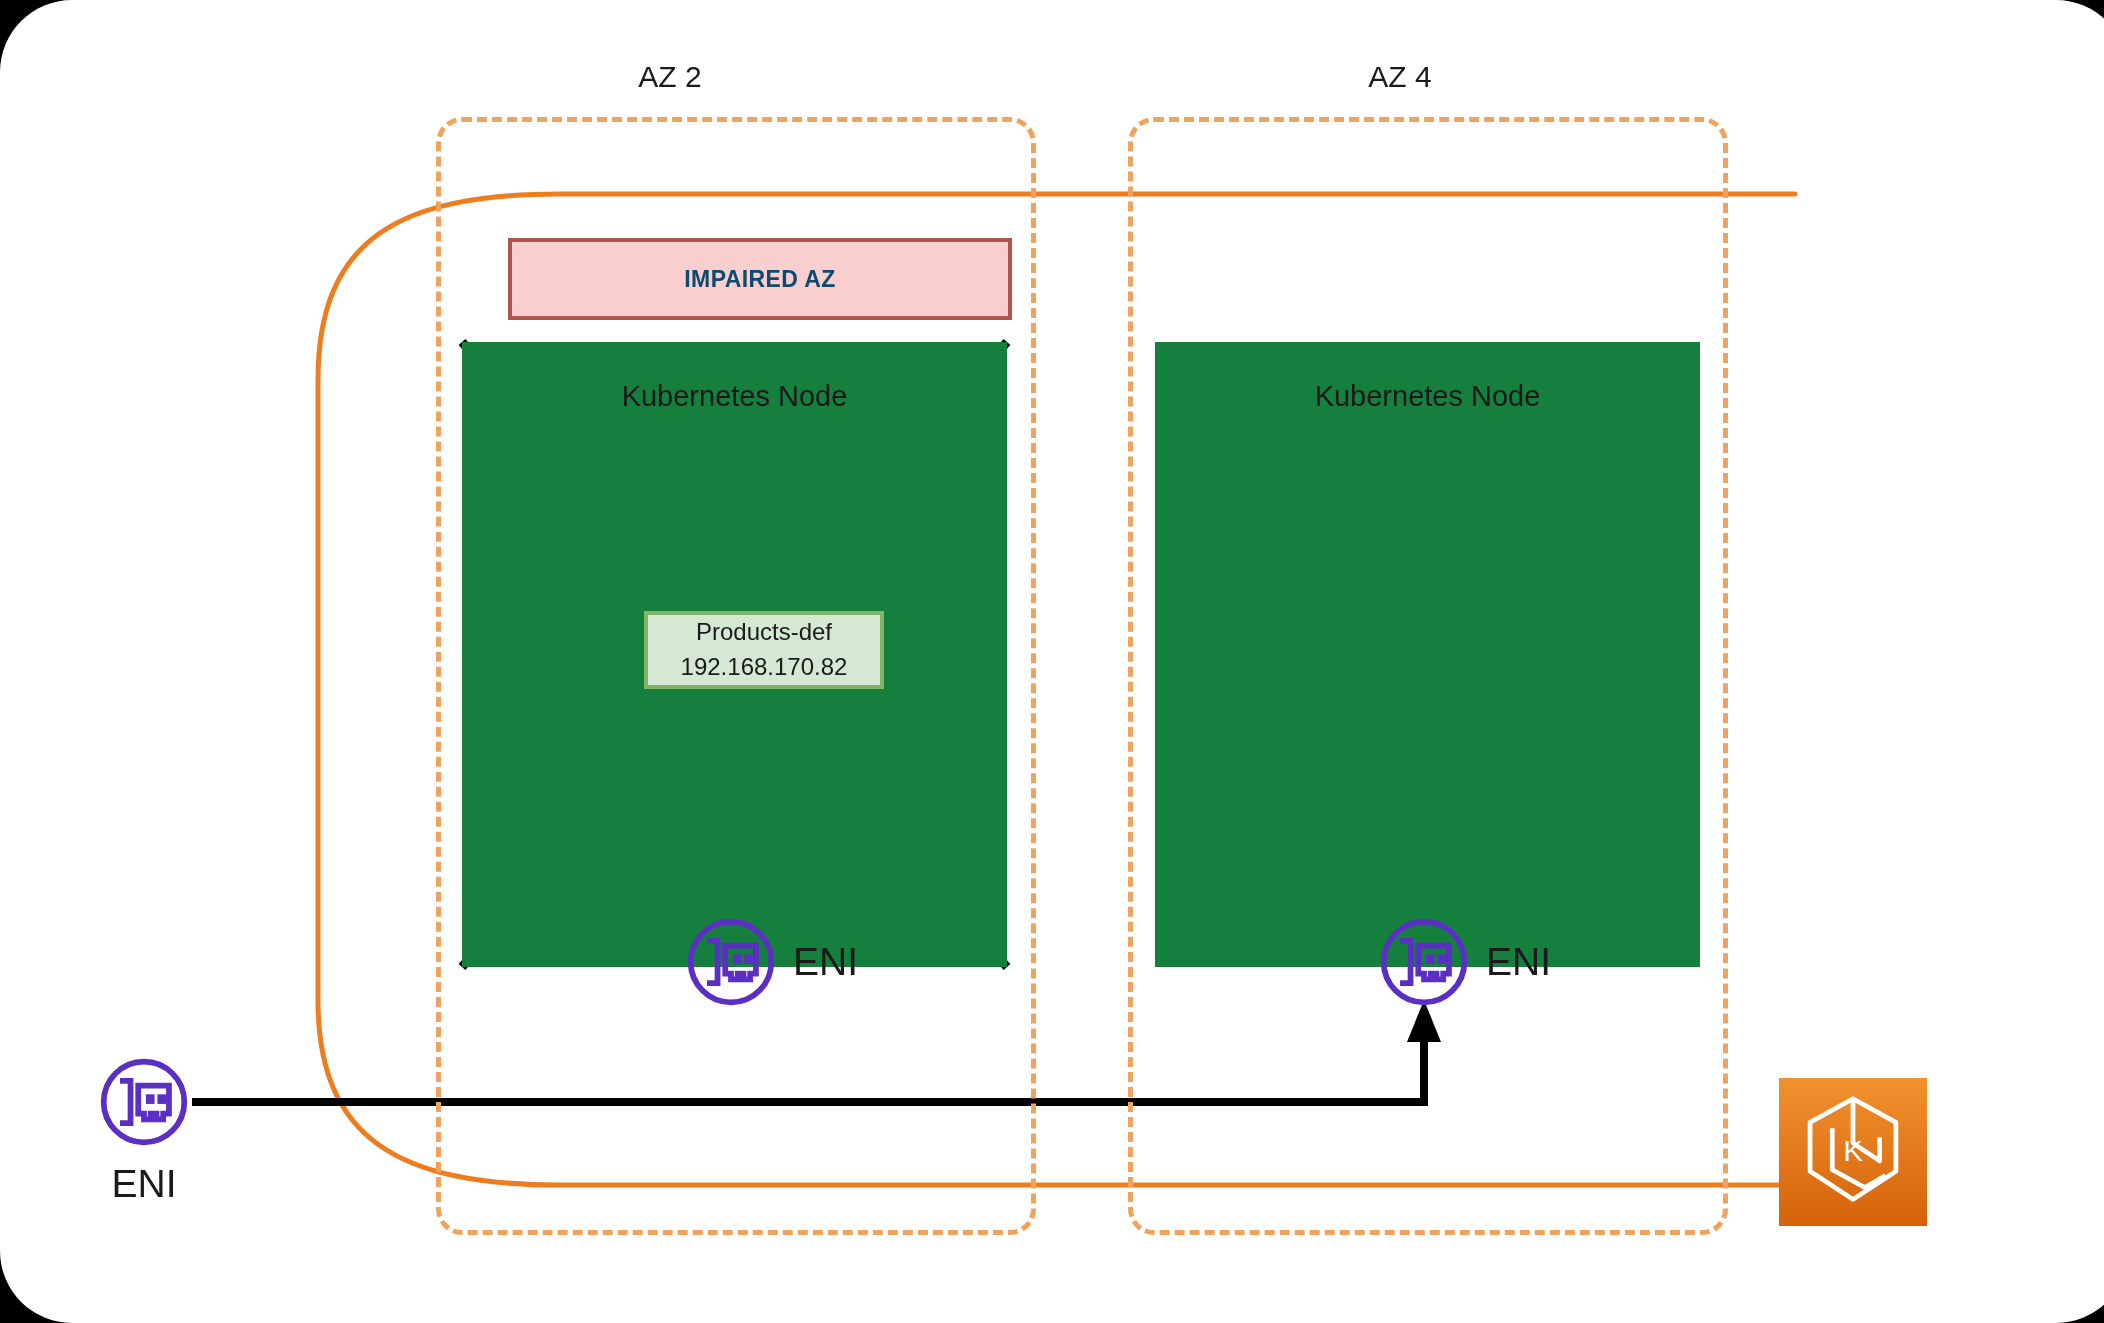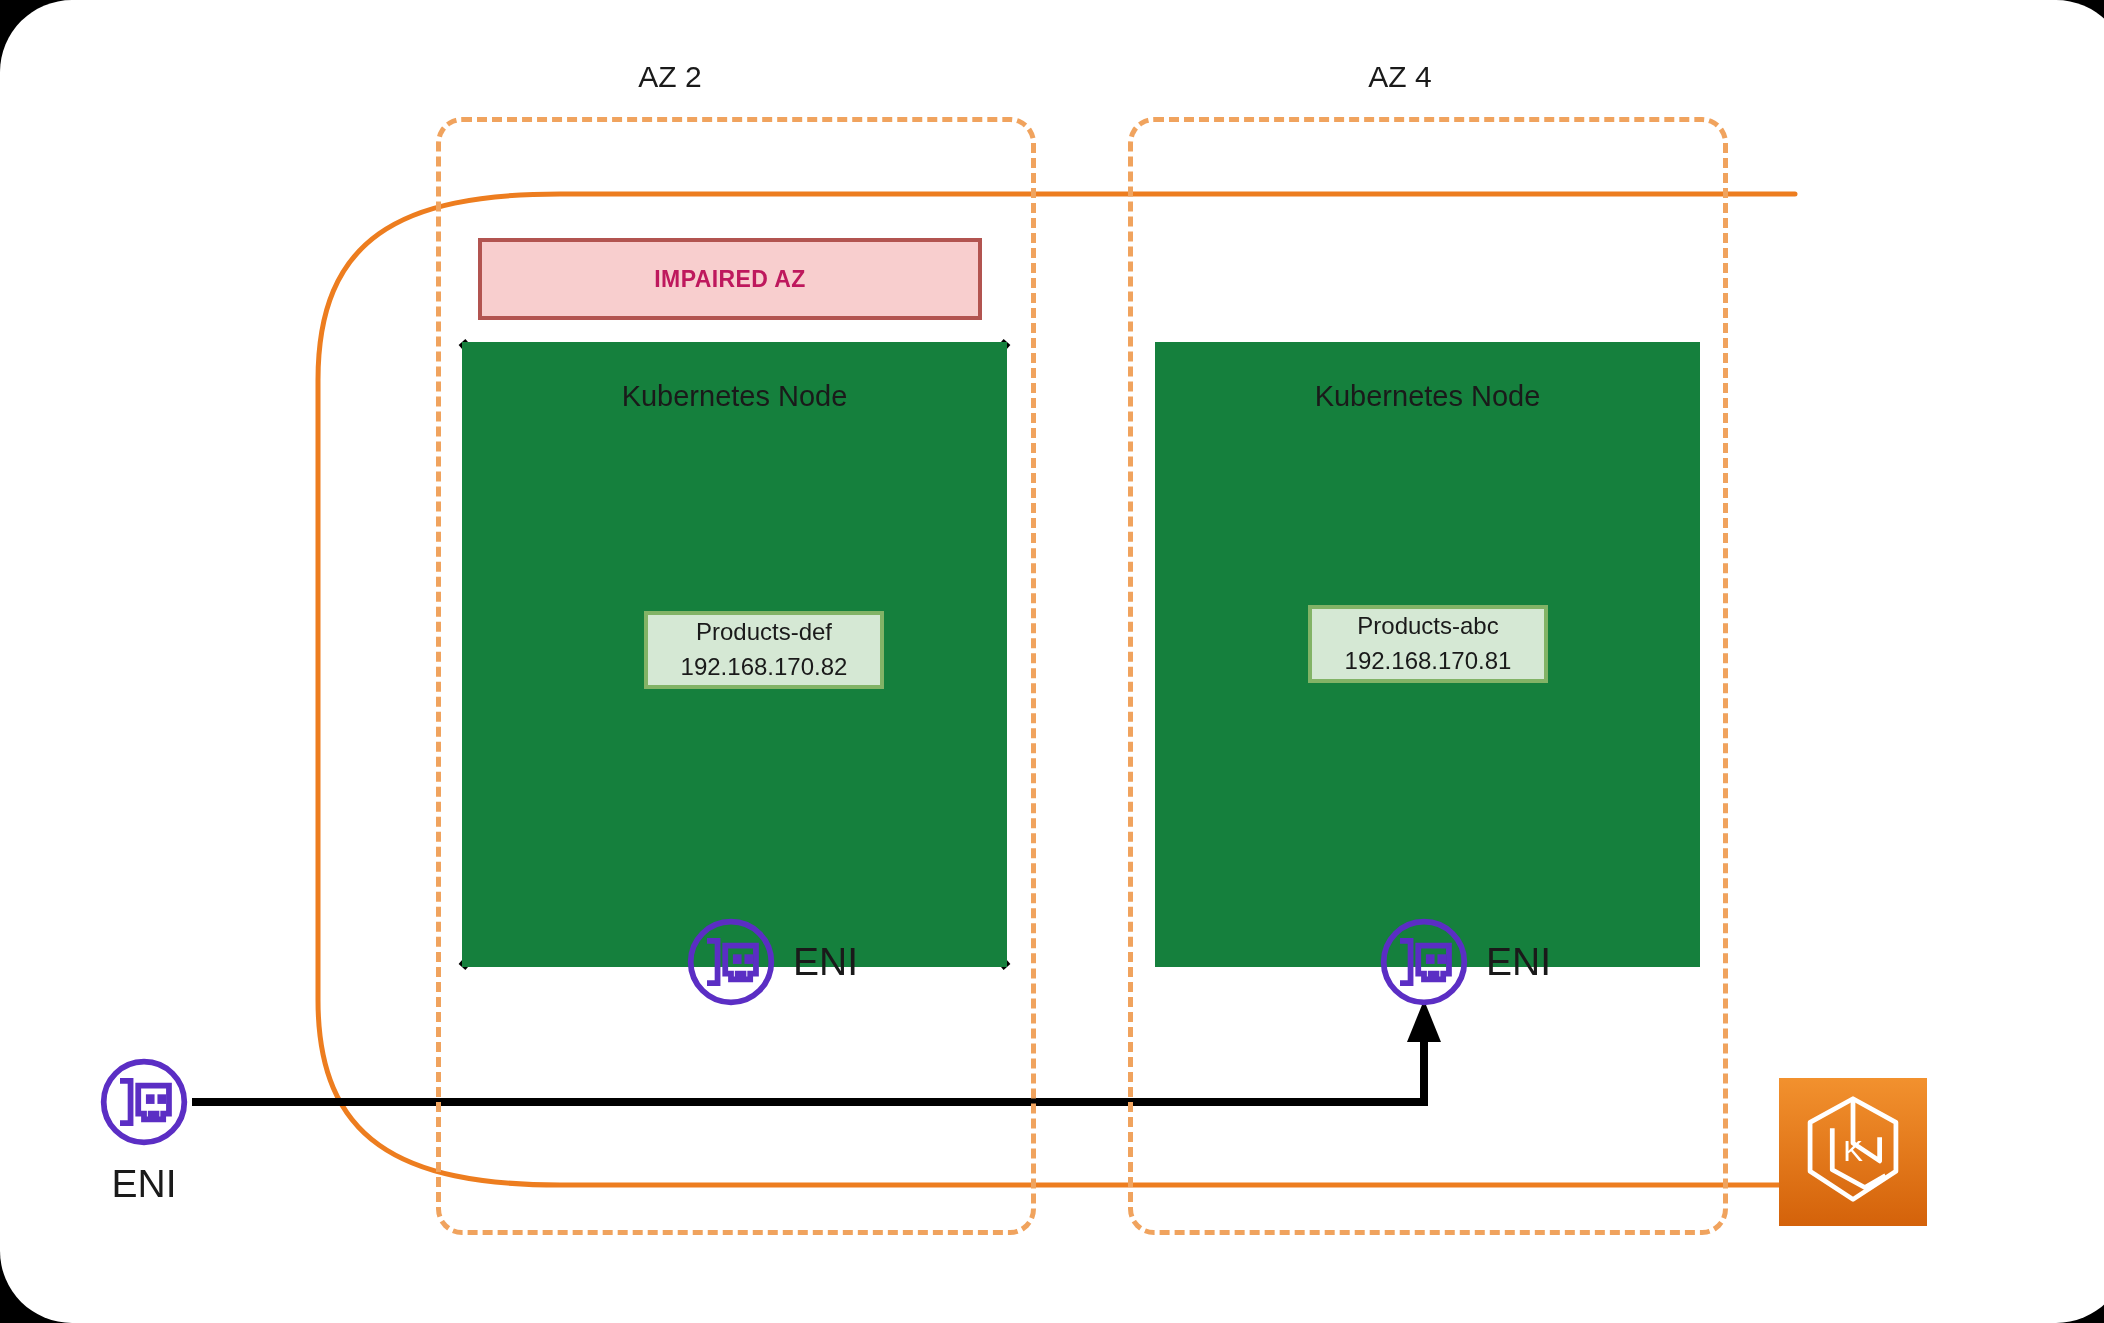--- a/index.html
+++ b/index.html
@@ -73,21 +73,22 @@
     position: absolute;
     background: #f8cece;
     border: 4px solid #b25450;
     box-sizing: border-box;
     display: flex;
     align-items: center;
     justify-content: center;
     font-size: 23px;
     font-weight: bold;
     letter-spacing: 0.4px;
-    color: #be185d;
+    color: #0c4a6e;
+    margin-left: 30px;
   }
 
   
   .pod-box {
     position: absolute;
     background: #d5e8d4;
     border: 4px solid #82b366;
     box-sizing: border-box;
     display: flex;
     flex-direction: column;
@@ -181,24 +182,20 @@
   </div>
 
   <div class="az-label" style="left:1330px; top:60px; width:140px;">AZ 4</div>
 
   <div class="az-box" style="left:1128px; top:117px; width:600px; height:1118px;"></div>
 
   <div class="k8s-node" style="left:1155px; top:342px; width:545px; height:625px;">
     <div class="k8s-node-title">Kubernetes Node</div>
   </div>
 
-  <div class="pod-box" style="left:1308px; top:605px; width:240px; height:78px;">
-    <span>Products-abc</span>
-    <span>192.168.170.81</span>
-  </div>
 
   <div class="eni-group" style="left:1376px; top:914px;">
     <span>
       <svg class="eni-icon" viewBox="0 0 100 100" xmlns="http://www.w3.org/2000/svg">
         <circle cx="50" cy="50" r="42" fill="none" stroke="#5b2ec4" stroke-width="6"></circle>
         <path d="M28 28 L36 28 L36 72 L28 72" fill="none" stroke="#5b2ec4" stroke-width="6" stroke-linecap="square" stroke-linejoin="miter"></path>
         <path d="M44 33 L76 33 L76 62 L70 62 L70 68 L63 68 L63 62 L57 62 L57 68 L50 68 L50 62 L44 62 Z" fill="none" stroke="#5b2ec4" stroke-width="6" stroke-linejoin="miter"></path>
         <rect x="52" y="42" width="9" height="10" fill="#5b2ec4"></rect>
         <rect x="64" y="42" width="9" height="10" fill="#5b2ec4"></rect>
       </svg>

